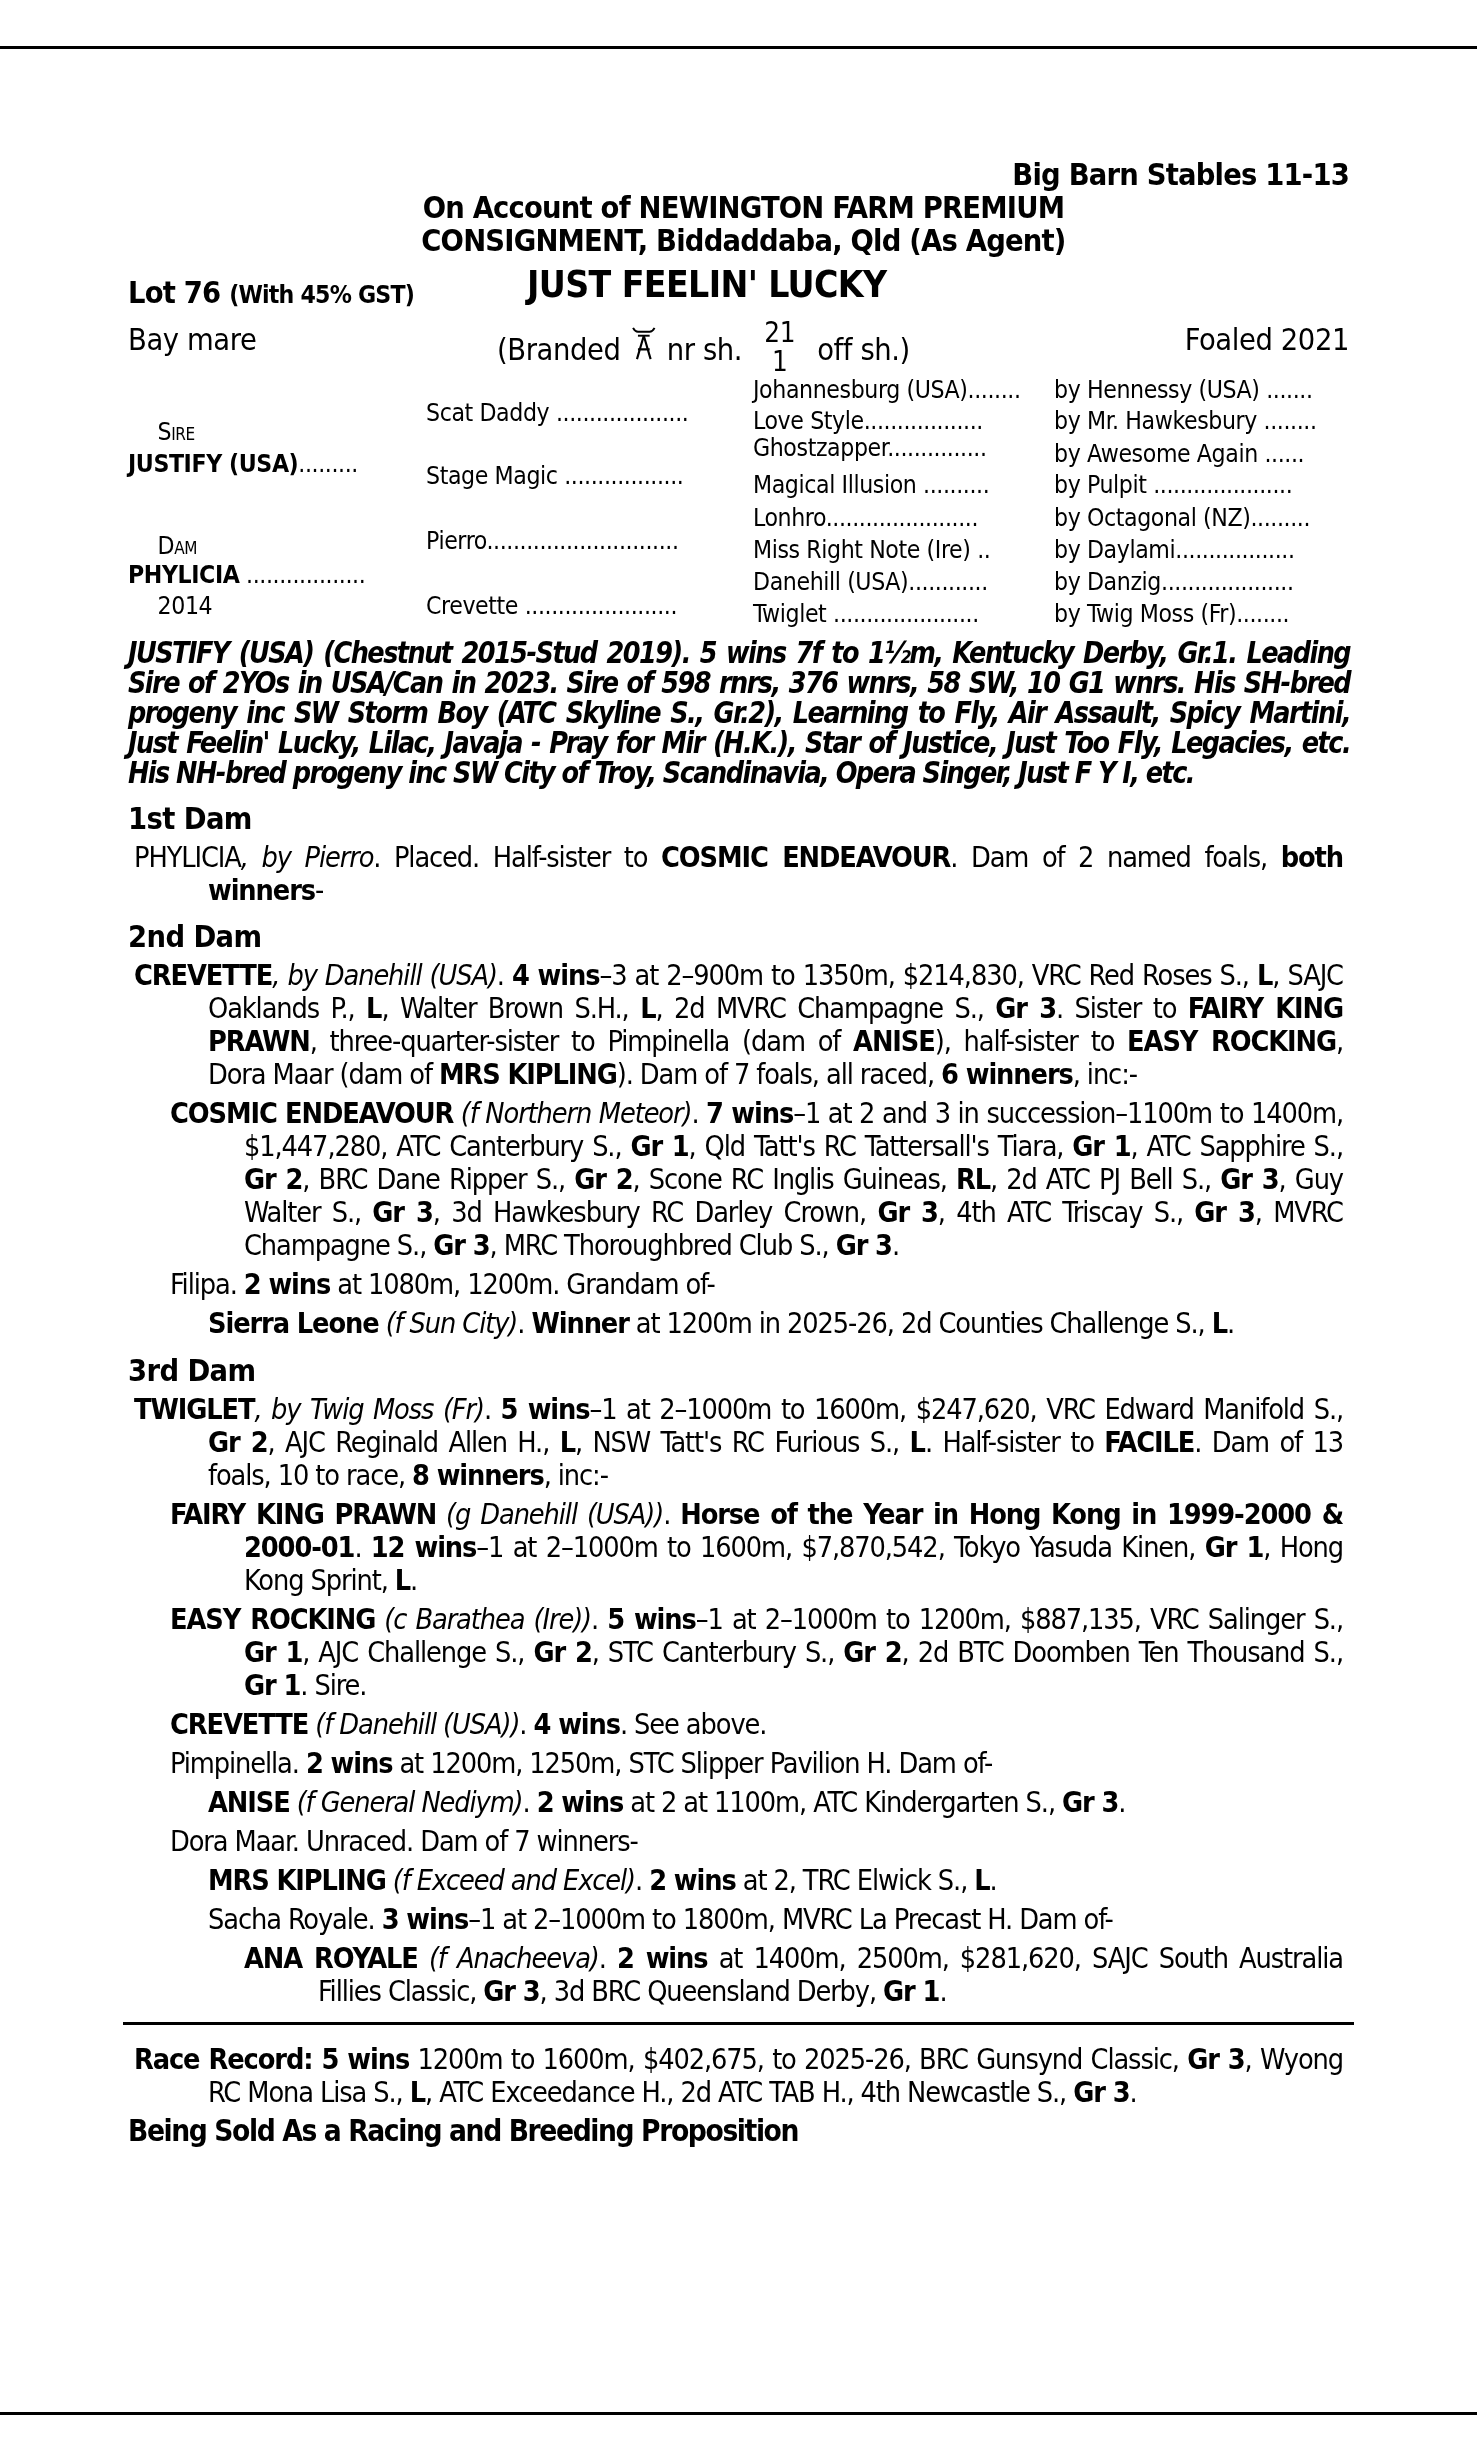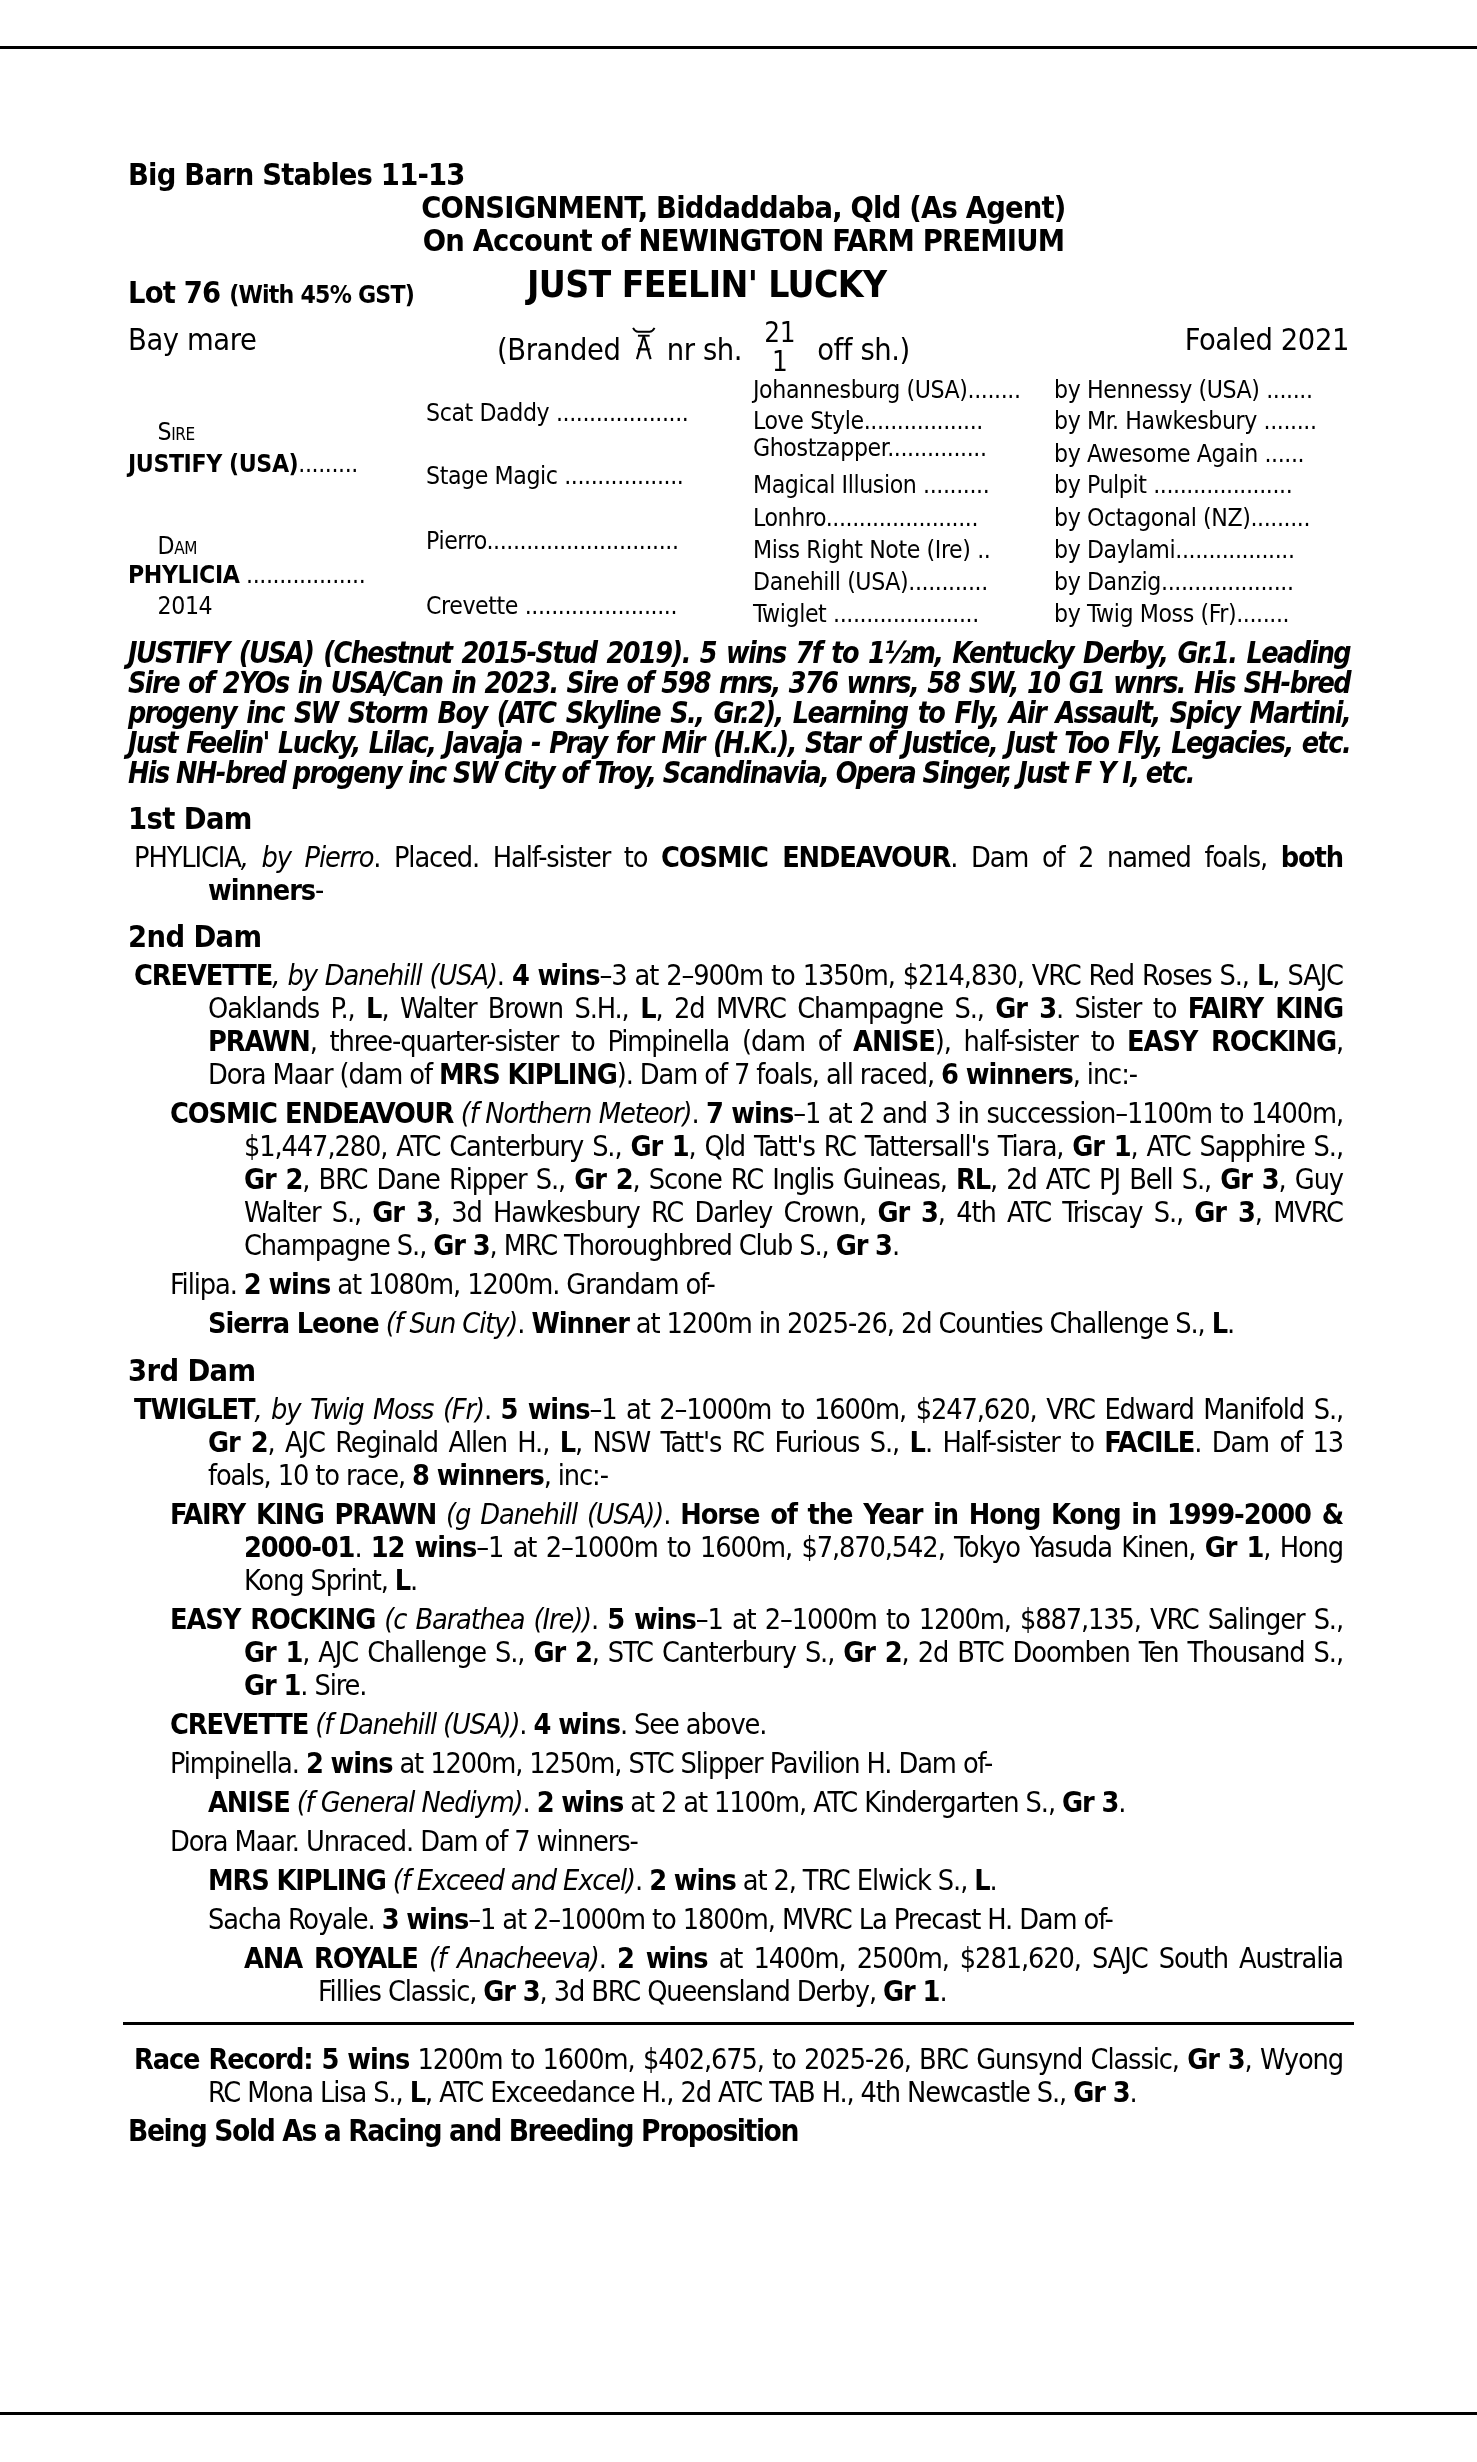--- a/index.html
+++ b/index.html
@@ -2,21 +2,21 @@
 <html><head>
 <meta charset="utf-8">
 <style>
   html, body { margin:0; padding:0; background:#ffffff; }
   body { width:1478px; height:2463px; position:relative; overflow:hidden; color:#000;
          font-family:"DejaVu Sans", sans-serif; font-stretch:condensed; }
   .rule { position:absolute; left:0; width:1478px; height:3px; background:#000; }
   .rule.top { top:46px; }
   .rule.bottom { top:2412px; }
   .page { position:absolute; left:128px; top:158px; width:1221px; font-size:28.6px; line-height:33px; letter-spacing:-1.1px; }
-  .hdr-right { font-weight:bold; font-size:30.5px; line-height:33px; letter-spacing:-0.8px; }
+  .hdr-right { text-align:right; font-weight:bold; font-size:30.5px; line-height:33px; letter-spacing:-0.8px; }
   .hdr-center { text-align:center; font-weight:bold; font-size:30.5px; line-height:33px; letter-spacing:-0.8px; padding-left:9.9px; }
   .lot-row { position:relative; height:43px; margin-top:11px; }
   .lot { position:absolute; left:0; top:7.9px; font-weight:bold; font-size:30.5px; letter-spacing:-0.8px; }
   .lot small { font-size:24.6px; }
   .horse-name { position:absolute; left:399px; top:0; font-weight:bold; font-size:37px; letter-spacing:-0.6px; }
   .desc-row { position:relative; height:57px; font-size:30.5px; letter-spacing:-0.4px; }
   .desc-row .sex { position:absolute; left:0; top:11.8px; }
   .desc-row .brand { position:absolute; left:369px; top:11.8px; }
   .brand-glyph { display:inline-block; position:relative; width:29.6px; height:29.6px; vertical-align:-2px; }
   .brand-glyph svg { position:absolute; left:0; top:-7.9px; }
@@ -41,22 +41,22 @@
   i { font-style:italic; }
 </style>
 </head>
 <body>
 
 <div class="rule top"></div>
 
 <div class="page">
 
   <div class="hdr-right">Big Barn Stables 11-13</div>
+  <div class="hdr-center">On Account of NEWINGTON FARM PREMIUM</div>
   <div class="hdr-center">CONSIGNMENT, Biddaddaba, Qld (As Agent)</div>
-  <div class="hdr-center">On Account of NEWINGTON FARM PREMIUM</div>
 
   <div class="lot-row">
     <div class="lot">
       <span>Lot 76</span>
       <small>(With 45% GST)</small>
     </div>
     <div class="horse-name">JUST FEELIN' LUCKY</div>
   </div>
 
   <div class="desc-row">

